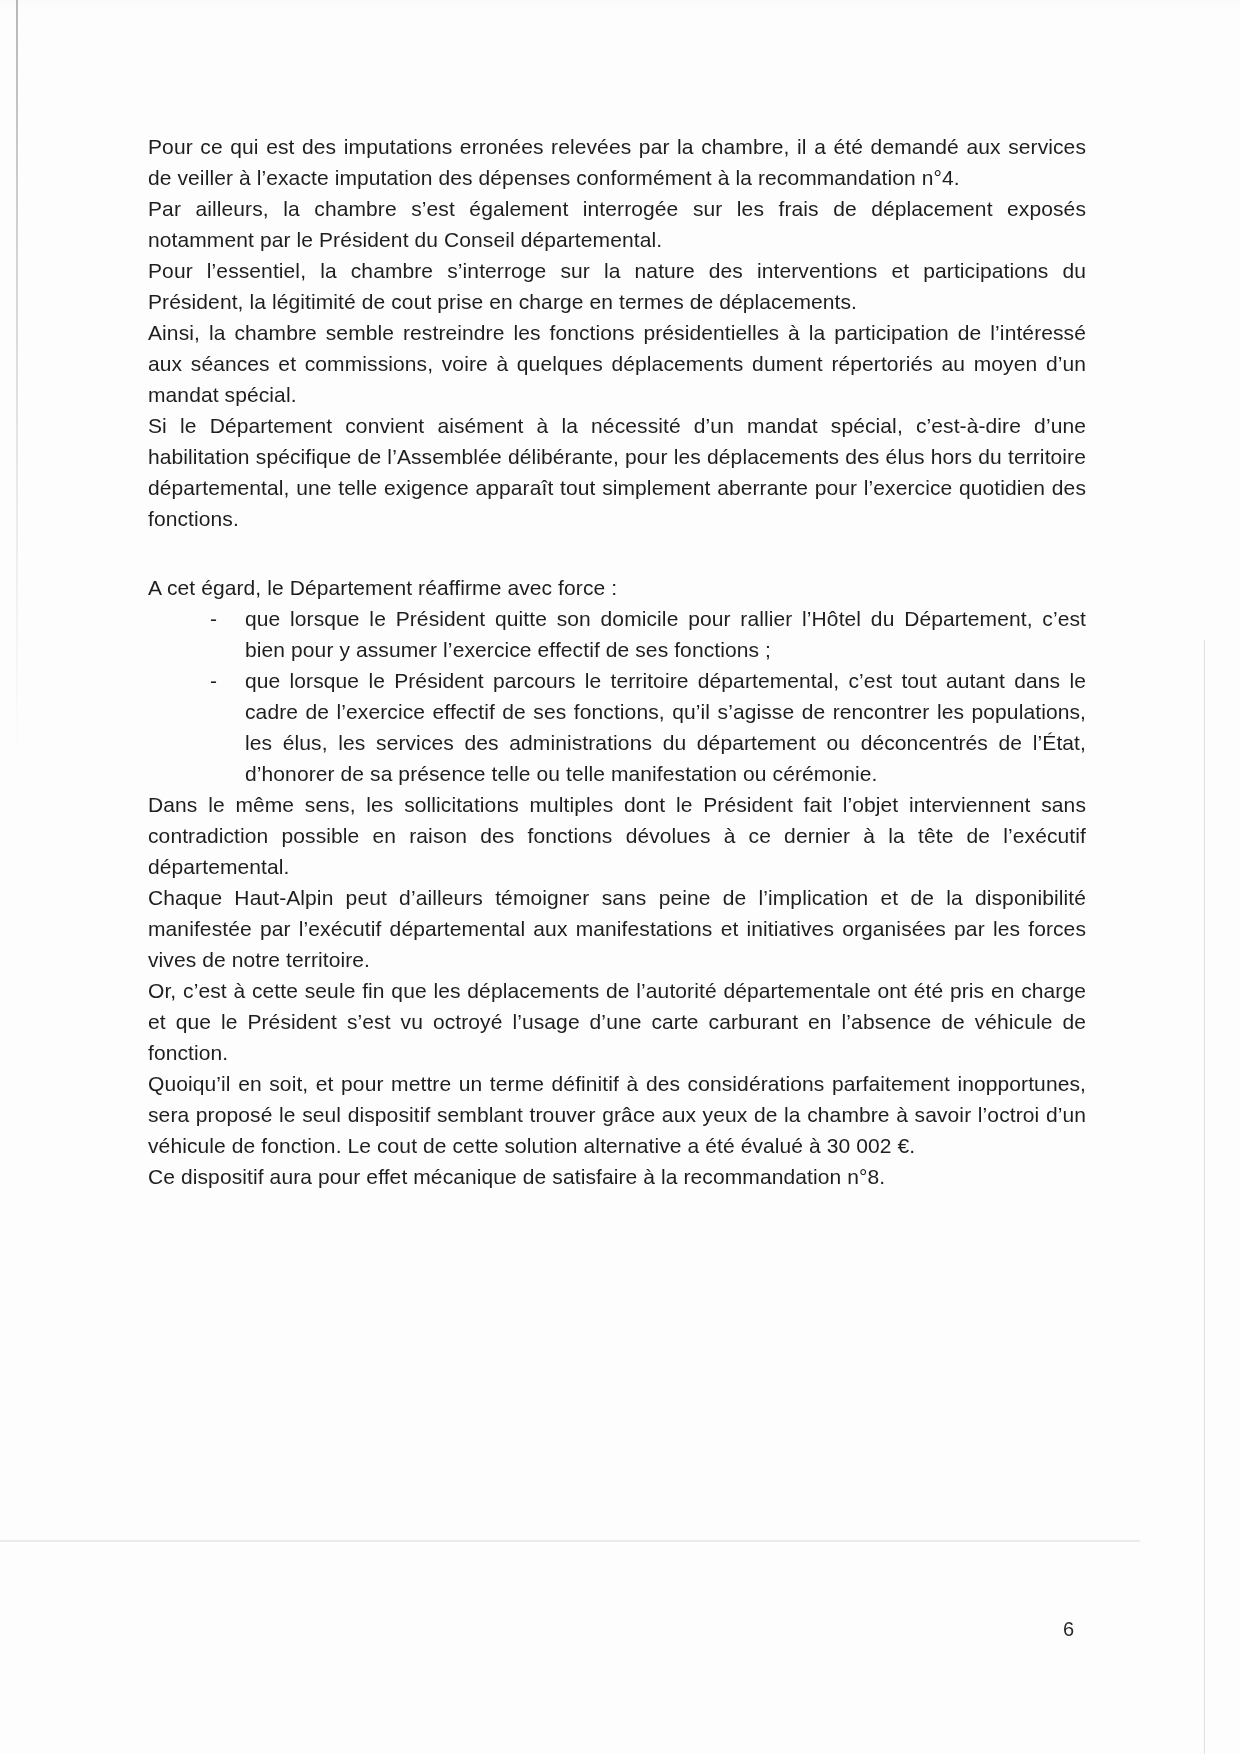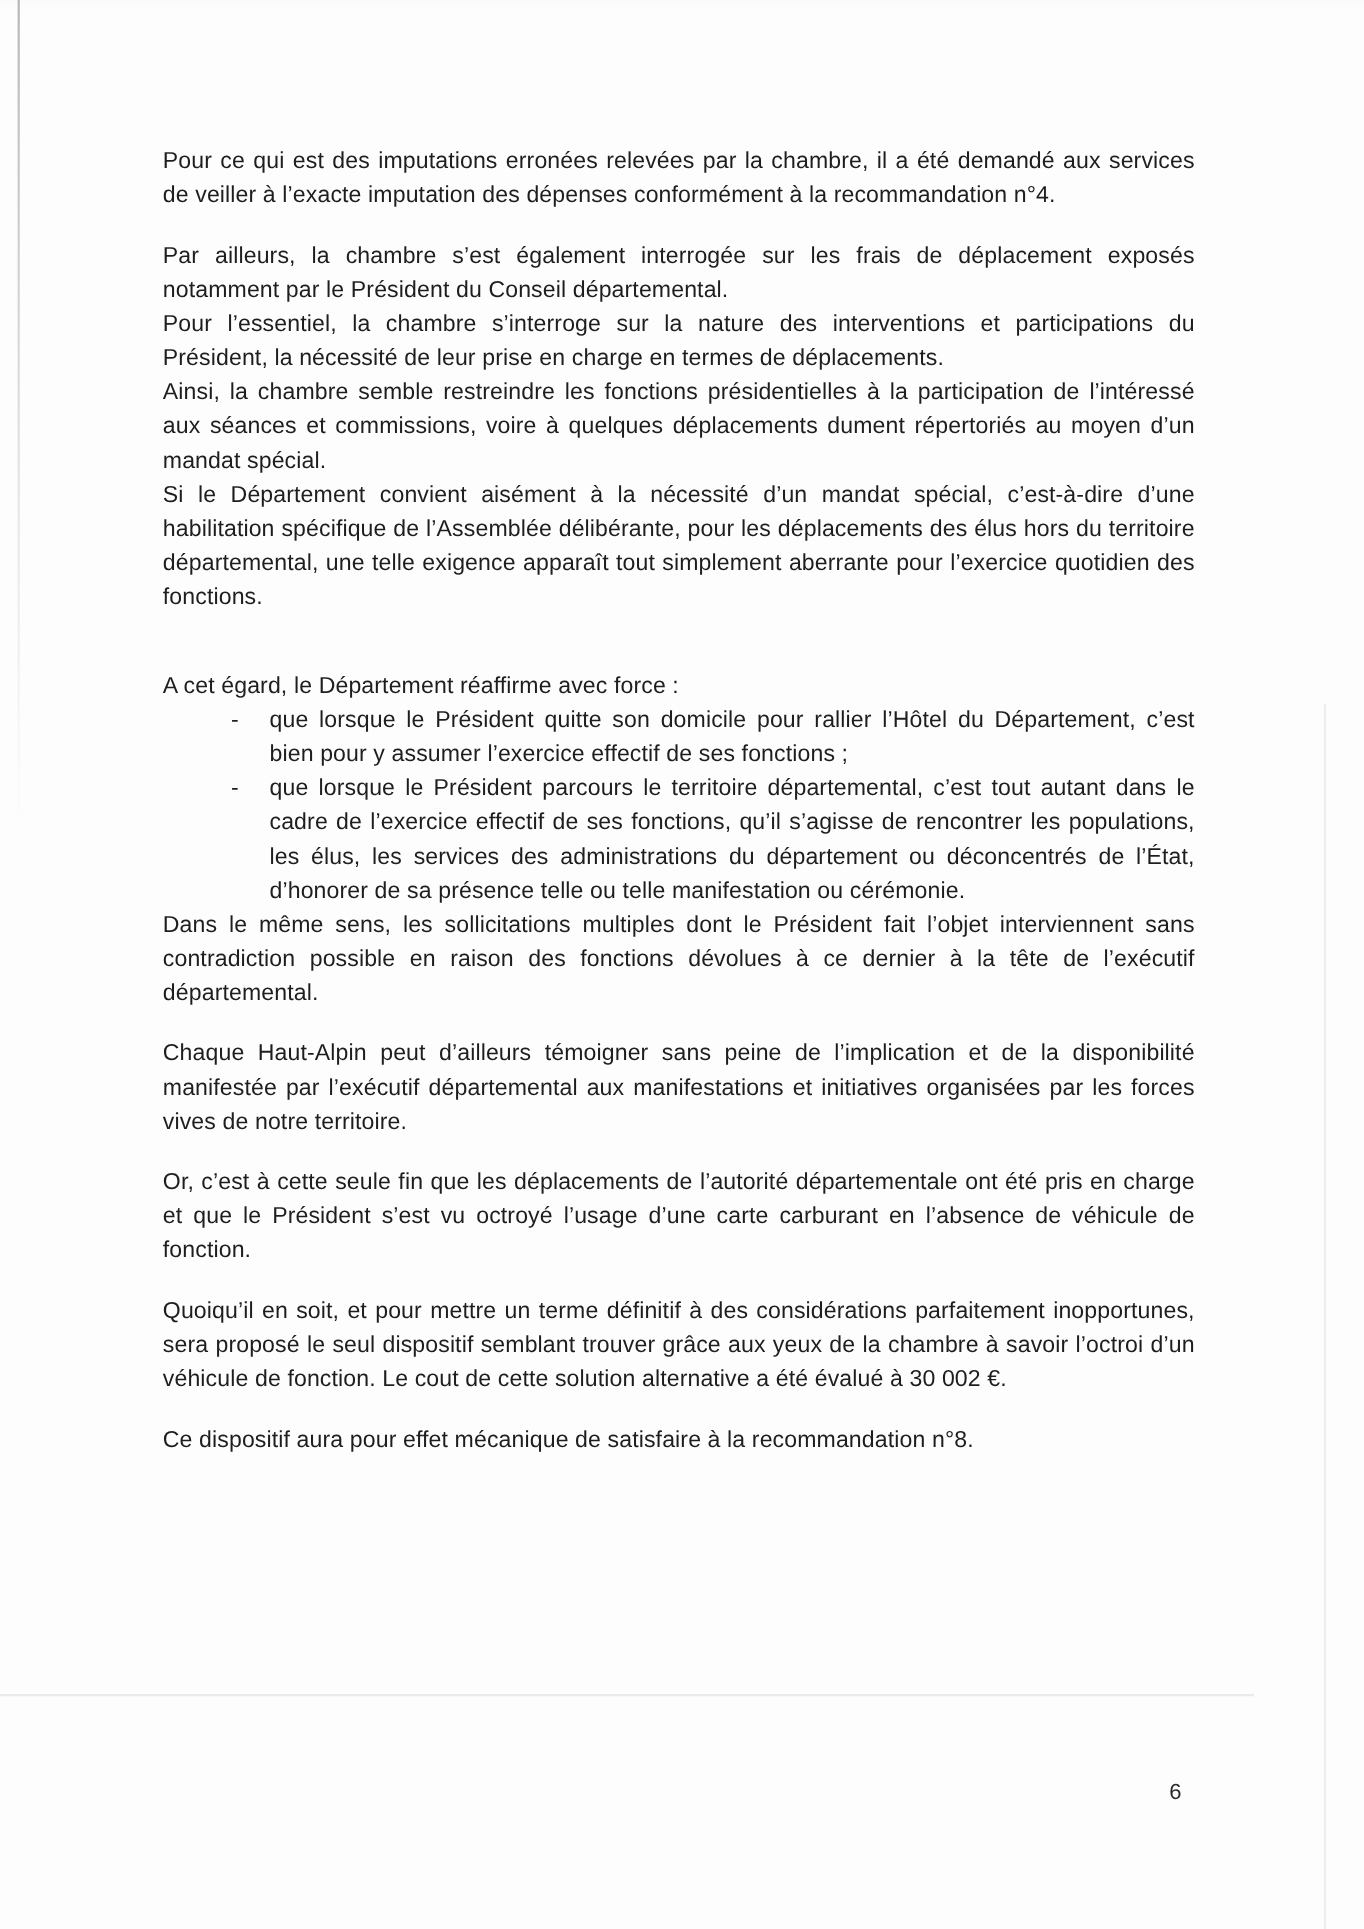--- a/index.html
+++ b/index.html
@@ -46,22 +46,22 @@
     position: absolute;
     left: 148px;
     top: 131px;
     width: 938px;
     font-size: 21px;
     line-height: 31px;
     text-align: justify;
     letter-spacing: 0.1px;
   }
   .para { margin: 0; }
-  .gap-before { margin-top: 24px; }
-  .gap-before-lg { margin-top: 50px; }
+  .gap-before { }
+  .gap-before-lg { margin-top: 38px; }
   .bullet {
     position: relative;
     padding-left: 97px;
     text-align: justify;
   }
   .bullet-marker {
     position: absolute;
     left: 62px;
     top: 0;
   }
@@ -80,21 +80,21 @@
 
   <div class="scan-edge-left"></div>
   <div class="scan-edge-right"></div>
   <div class="scan-line-h"></div>
 
   <div class="text-block">
 
     <p class="para">Pour ce qui est des imputations erronées relevées par la chambre, il a été demandé aux services de veiller à l’exacte imputation des dépenses conformément à la recommandation n°4.</p>
 
     <p class="para gap-before">Par ailleurs, la chambre s’est également interrogée sur les frais de déplacement exposés notamment par le Président du Conseil départemental.</p>
-    <p class="para">Pour l’essentiel, la chambre s’interroge sur la nature des interventions et participations du Président, la nécessité de leur prise en charge en termes de déplacements.</p>
+    <p class="para">Pour l’essentiel, la chambre s’interroge sur la nature des interventions et participations du Président, la légitimité de cout prise en charge en termes de déplacements.</p>
     <p class="para">Ainsi, la chambre semble restreindre les fonctions présidentielles à la participation de l’intéressé aux séances et commissions, voire à quelques déplacements dument répertoriés au moyen d’un mandat spécial.</p>
     <p class="para">Si le Département convient aisément à la nécessité d’un mandat spécial, c’est-à-dire d’une habilitation spécifique de l’Assemblée délibérante, pour les déplacements des élus hors du territoire départemental, une telle exigence apparaît tout simplement aberrante pour l’exercice quotidien des fonctions.</p>
 
     <p class="para gap-before-lg">A cet égard, le Département réaffirme avec force :</p>
 
     <div class="bullet">
       <span class="bullet-marker">-</span>
       <span>que lorsque le Président quitte son domicile pour rallier l’Hôtel du Département, c’est bien pour y assumer l’exercice effectif de ses fonctions ;</span>
     </div>
     <div class="bullet">

